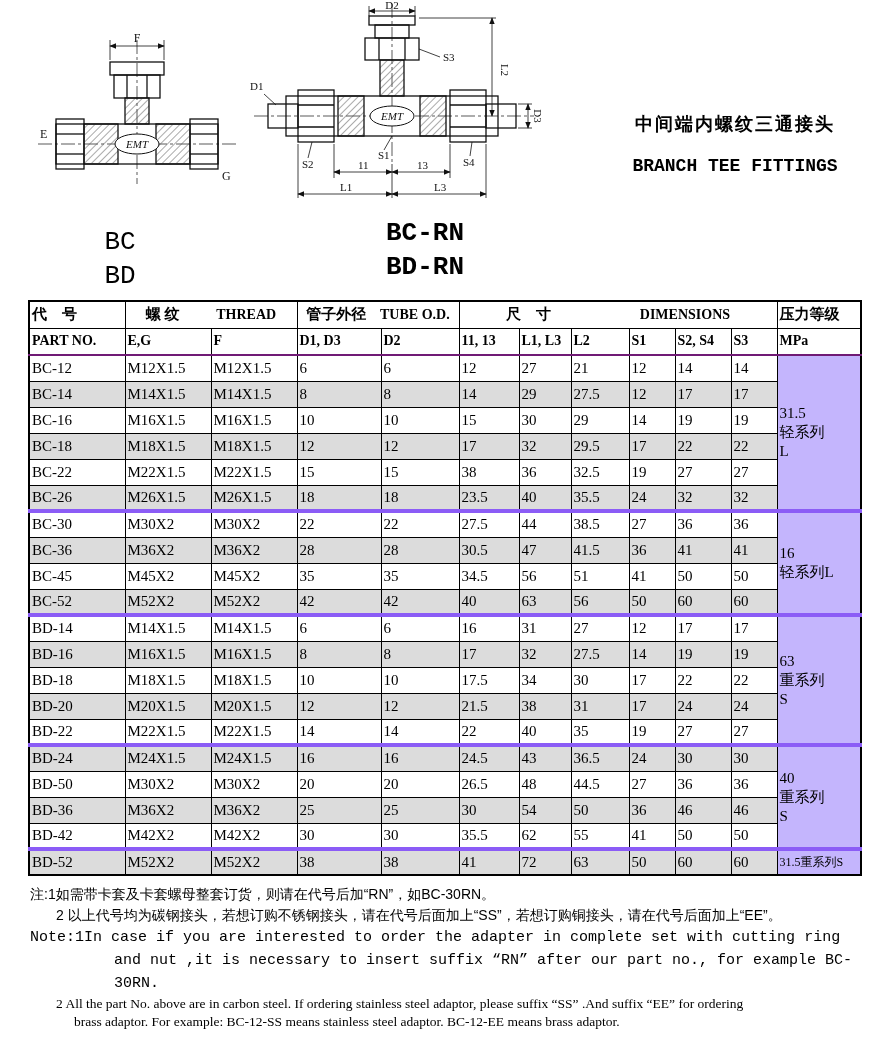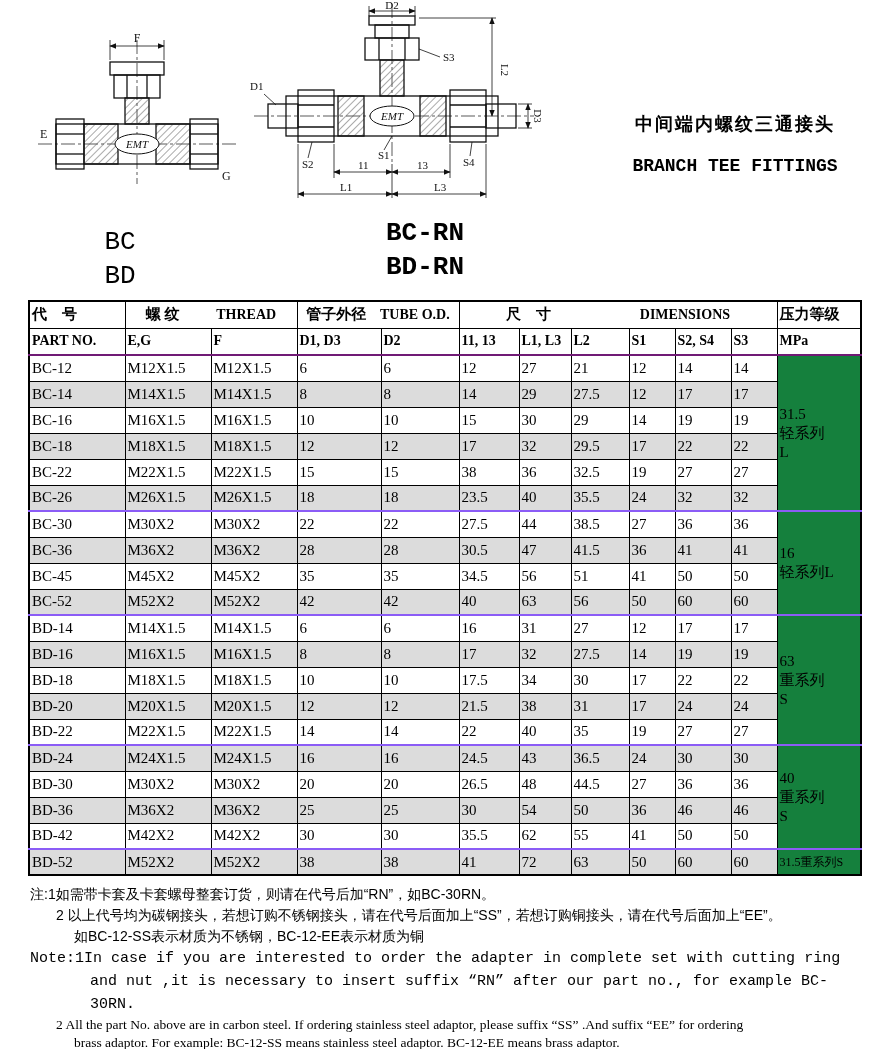--- a/index.html
+++ b/index.html
@@ -33,31 +33,31 @@
   }
   .fittings th, .fittings td {
     border:1px solid #000; padding:0 2px; height:26px;
     vertical-align:middle; white-space:nowrap; overflow:hidden;
   }
   .fittings thead th { font-weight:bold; height:27px; font-size:15px; }
   .fittings thead .en { font-size:14px; }
   .fittings thead tr.h2 th { border-bottom:2px solid #701a75; }
   .split { display:flex; justify-content:space-around; align-items:center; width:100%; }
   tr.shaded td { background:#dcdcdc; }
-  tr.group-start td { border-top:2px solid #8b5cf6; }
-  tr td.pressure-cell { background:#15803d; font-size:15px; line-height:19px; }
+  tr.group-start td { border-top:4px solid #8b5cf6; }
+  tr td.pressure-cell { background:#c4b5fd; font-size:15px; line-height:19px; }
   tr td.pressure-cell.pressure-small { font-size:12px; }
   
   .notes { position:absolute; left:30px; top:884px; width:832px; }
   .note-cn { font-family:"Liberation Sans", sans-serif; font-size:14px; line-height:21px; }
   .note-en { font-family:"Liberation Mono", monospace; font-size:15px; line-height:23px; }
   .note-en-small { font-family:"Liberation Serif", serif; font-size:13.5px; line-height:18px; }
   .ind1 { margin-left:26px; }
   .ind2 { margin-left:44px; }
-  .ind3 { margin-left:60px; }
+  .ind3 { margin-left:84px; }
 </style>
 </head>
 <body>
 
 <div class="page">
 
   <div class="top">
 
     <svg class="svg-left dwg" width="222" height="198" viewBox="0 0 222 198">
       <defs>
@@ -462,21 +462,21 @@
           <td>24</td>
           <td>30</td>
           <td>30</td>
           <td rowspan="4" class="pressure-cell">
             <div>40</div>
             <div>重系列</div>
             <div>S</div>
           </td>
         </tr>
         <tr>
-          <td>BD-30</td>
+          <td>BD-50</td>
           <td>M30X2</td>
           <td>M30X2</td>
           <td>20</td>
           <td>20</td>
           <td>26.5</td>
           <td>48</td>
           <td>44.5</td>
           <td>27</td>
           <td>36</td>
           <td>36</td>
@@ -522,20 +522,19 @@
           <td rowspan="1" class="pressure-cell pressure-small">
             <div>31.5重系列S</div>
           </td>
         </tr>
       </tbody>
   </table>
 
   <div class="notes">
     <div class="note-cn">注:1如需带卡套及卡套螺母整套订货，则请在代号后加“RN”，如BC-30RN。</div>
     <div class="note-cn ind1">2 以上代号均为碳钢接头，若想订购不锈钢接头，请在代号后面加上“SS”，若想订购铜接头，请在代号后面加上“EE”。</div>
-    <div class="note-cn ind2">如BC-12-SS表示材质为不锈钢，BC-12-EE表示材质为铜</div>
     <div class="note-en">Note:1In case if you are interested to order the adapter in complete set with cutting ring</div>
     <div class="note-en ind3">and nut ,it is necessary to insert suffix “RN” after our part no., for example BC-30RN.</div>
     <div class="note-en-small ind1">2 All the part No. above are in carbon steel. If ordering stainless steel adaptor, please suffix “SS” .And suffix “EE” for ordering</div>
     <div class="note-en-small ind2">brass adaptor. For example: BC-12-SS means stainless steel adaptor. BC-12-EE means brass adaptor.</div>
   </div>
 
 </div>
 
 </body></html>

